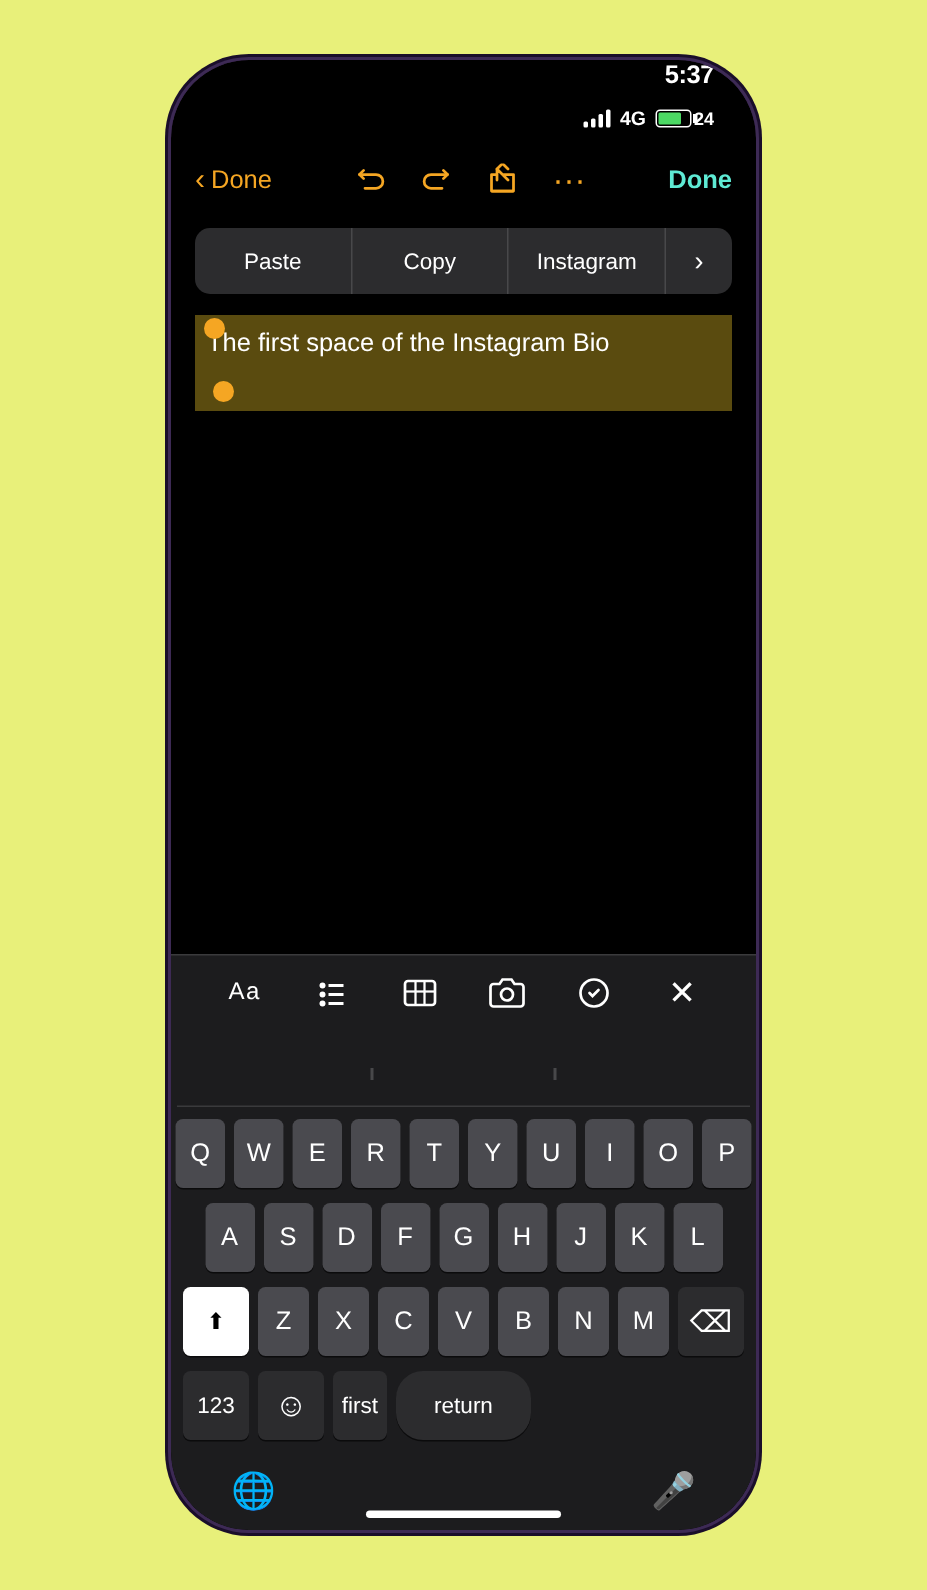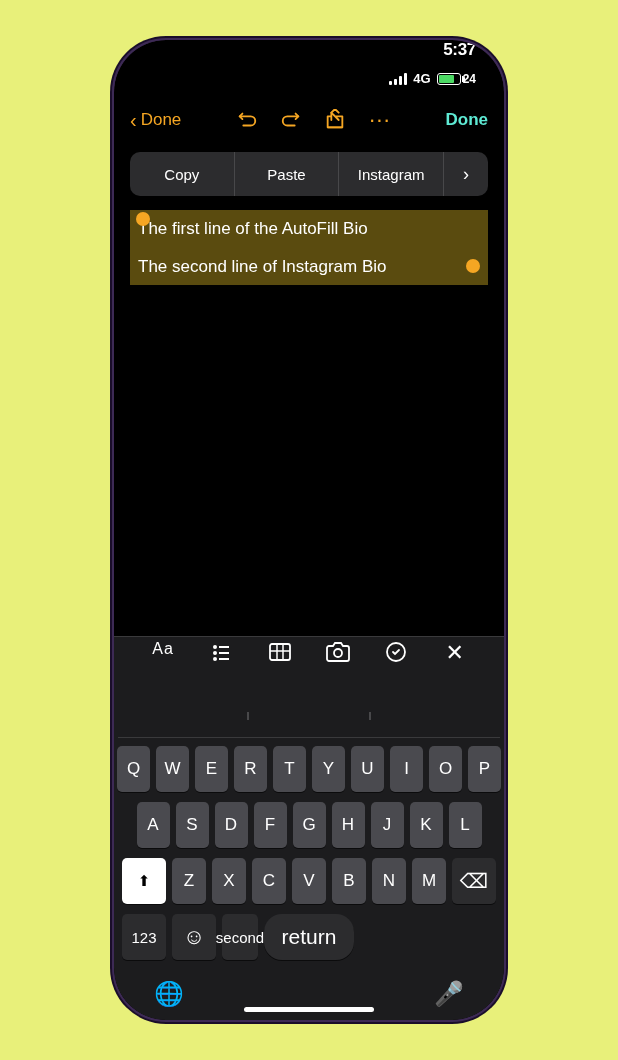--- a/index.html
+++ b/index.html
@@ -282,20 +282,21 @@
       align-items: center;
       justify-content: space-around;
       padding: 0 20px;
       border-top: 1px solid #3a3a3c;
     }
 
     .kb-tool {
       color: #fff;
       font-size: 18px;
       display: flex;
+      align-items: center;
       justify-content: center;
       width: 44px;
       height: 44px;
     }
 
     .kb-tool-aa {
       font-size: 16px;
       font-weight: 500;
       letter-spacing: 1px;
     }
@@ -397,21 +398,21 @@
     }
 
     .key-space {
       flex: 1;
       font-size: 15px;
     }
 
     .key-return {
       min-width: 90px;
       max-width: 90px;
-      font-size: 21px;
+      font-size: 15px;
       border-radius: 18px;
     }
 
     .bottom-bar {
       background: #1c1c1e;
       height: 52px;
       display: flex;
       align-items: center;
       justify-content: space-between;
       padding: 0 40px;
@@ -486,42 +487,41 @@
               <path d="M8 4l4-4 4 4" stroke="#f5a623" stroke-width="2" stroke-linecap="round"></path>
             </svg>
           </div>
           <div class="nav-icon" style="font-size:22px;color:#f5a623;">···</div>
         </div>
         <span class="nav-done">Done</span>
       </div>
 
       <div class="context-menu">
         <div class="context-menu-item">
+          <span>Paste</span>
+        </div>
+        <div class="context-menu-item">
           <span>Copy</span>
-        </div>
-        <div class="context-menu-item">
-          <span>Paste</span>
         </div>
         <div class="context-menu-item">
           <span>Instagram</span>
         </div>
         <div class="context-menu-item" style="font-size:18px;">›</div>
       </div>
 
       <div class="notes-content">
         <div class="text-selection-area" style="position:relative;">
 
           <div class="handle-top"></div>
 
           <div style="background: rgba(120,100,20,0.75); padding: 6px 8px; margin-left: 0;">
-            <span class="text-line" style="background:transparent;padding:0;">The first line of the AutoFill Bio</span>
+            <span class="text-line" style="background:transparent;padding:0;">The first space of the Instagram Bio</span>
           </div>
 
           <div style="background: rgba(120,100,20,0.75); padding: 6px 8px; margin-top: 0; display:flex; align-items:center; justify-content:space-between;">
-            <span class="text-line" style="background:transparent;padding:0;">The second line of Instagram Bio</span>
 
             <div class="handle-bottom" style="position:relative;bottom:auto;right:auto;margin-left:4px;flex-shrink:0;"></div>
           </div>
         </div>
       </div>
 
       <div class="keyboard-toolbar">
         <div class="kb-tool kb-tool-aa">
           <span>Aa</span>
         </div>
@@ -604,21 +604,21 @@
             <div class="key">M</div>
             <div class="key key-special key-delete" style="min-width:44px;max-width:44px;">⌫</div>
           </div>
 
           <div class="bottom-row">
             <div class="key key-special key-123">
               <span>123</span>
             </div>
             <div class="key key-special" style="min-width:44px;max-width:44px;font-size:22px;">☺</div>
             <div class="key key-special key-space">
-              <span>second</span>
+              <span>first</span>
             </div>
             <div class="key key-special key-return">
               <span>return</span>
             </div>
           </div>
         </div>
       </div>
 
       <div class="bottom-bar">
         <span class="bottom-icon">🌐</span>

